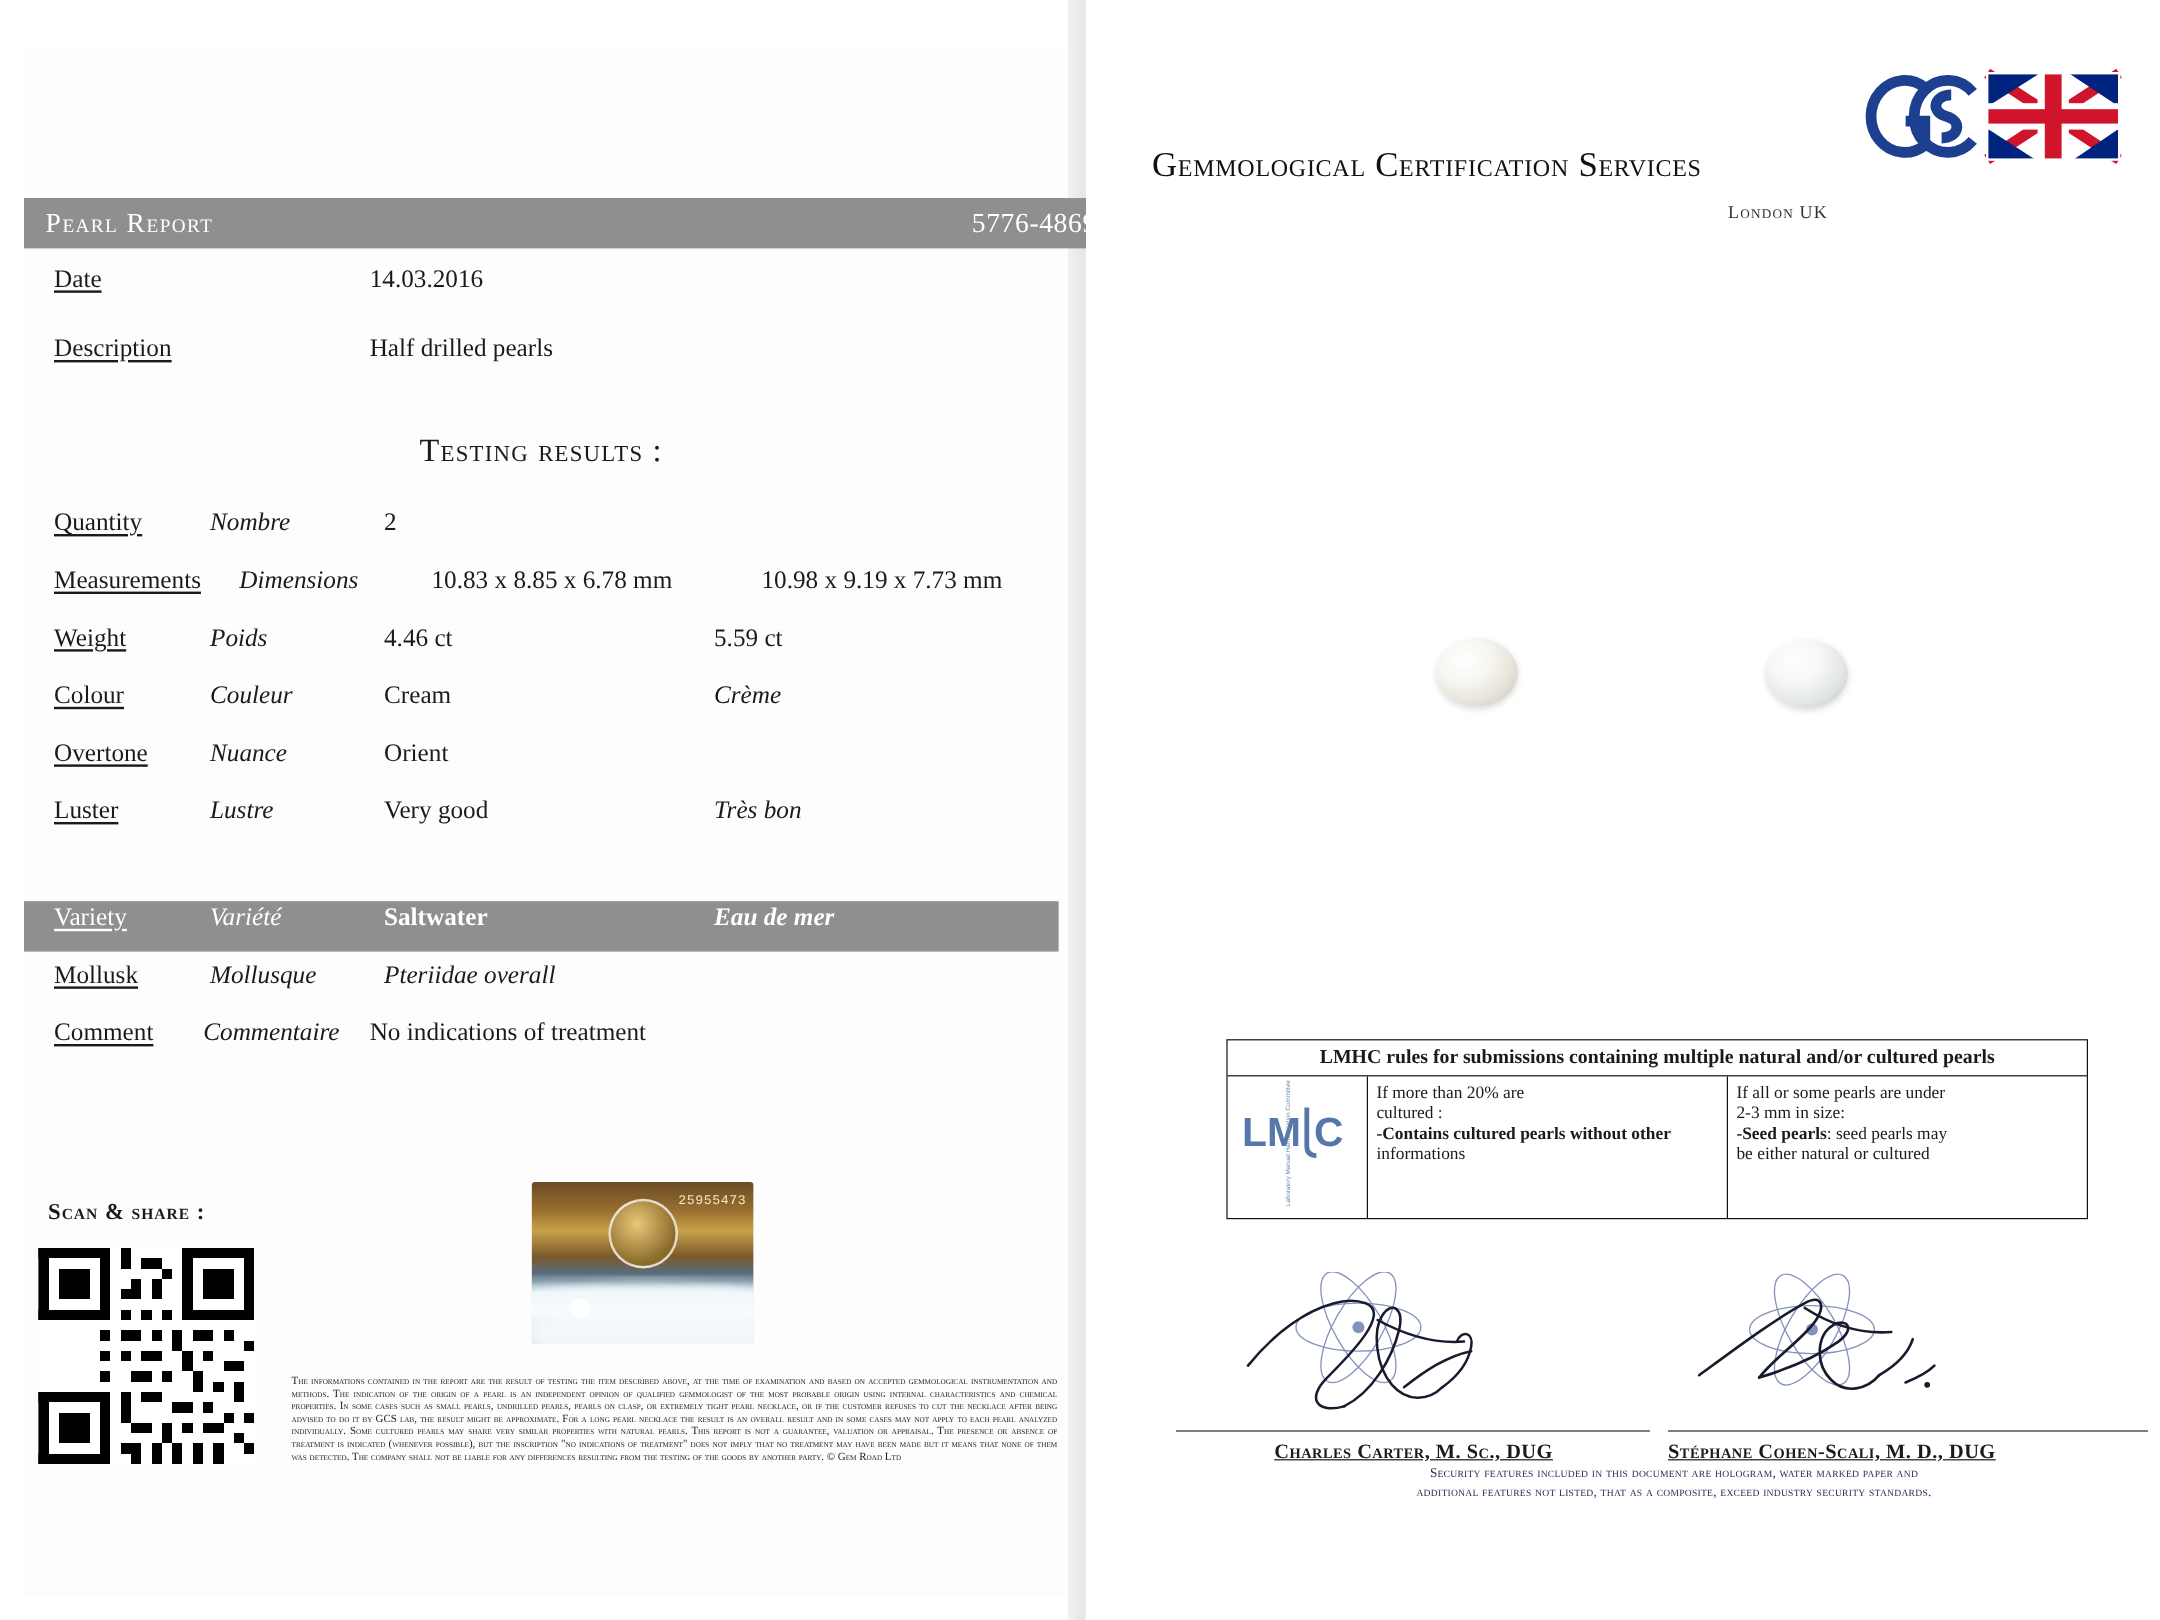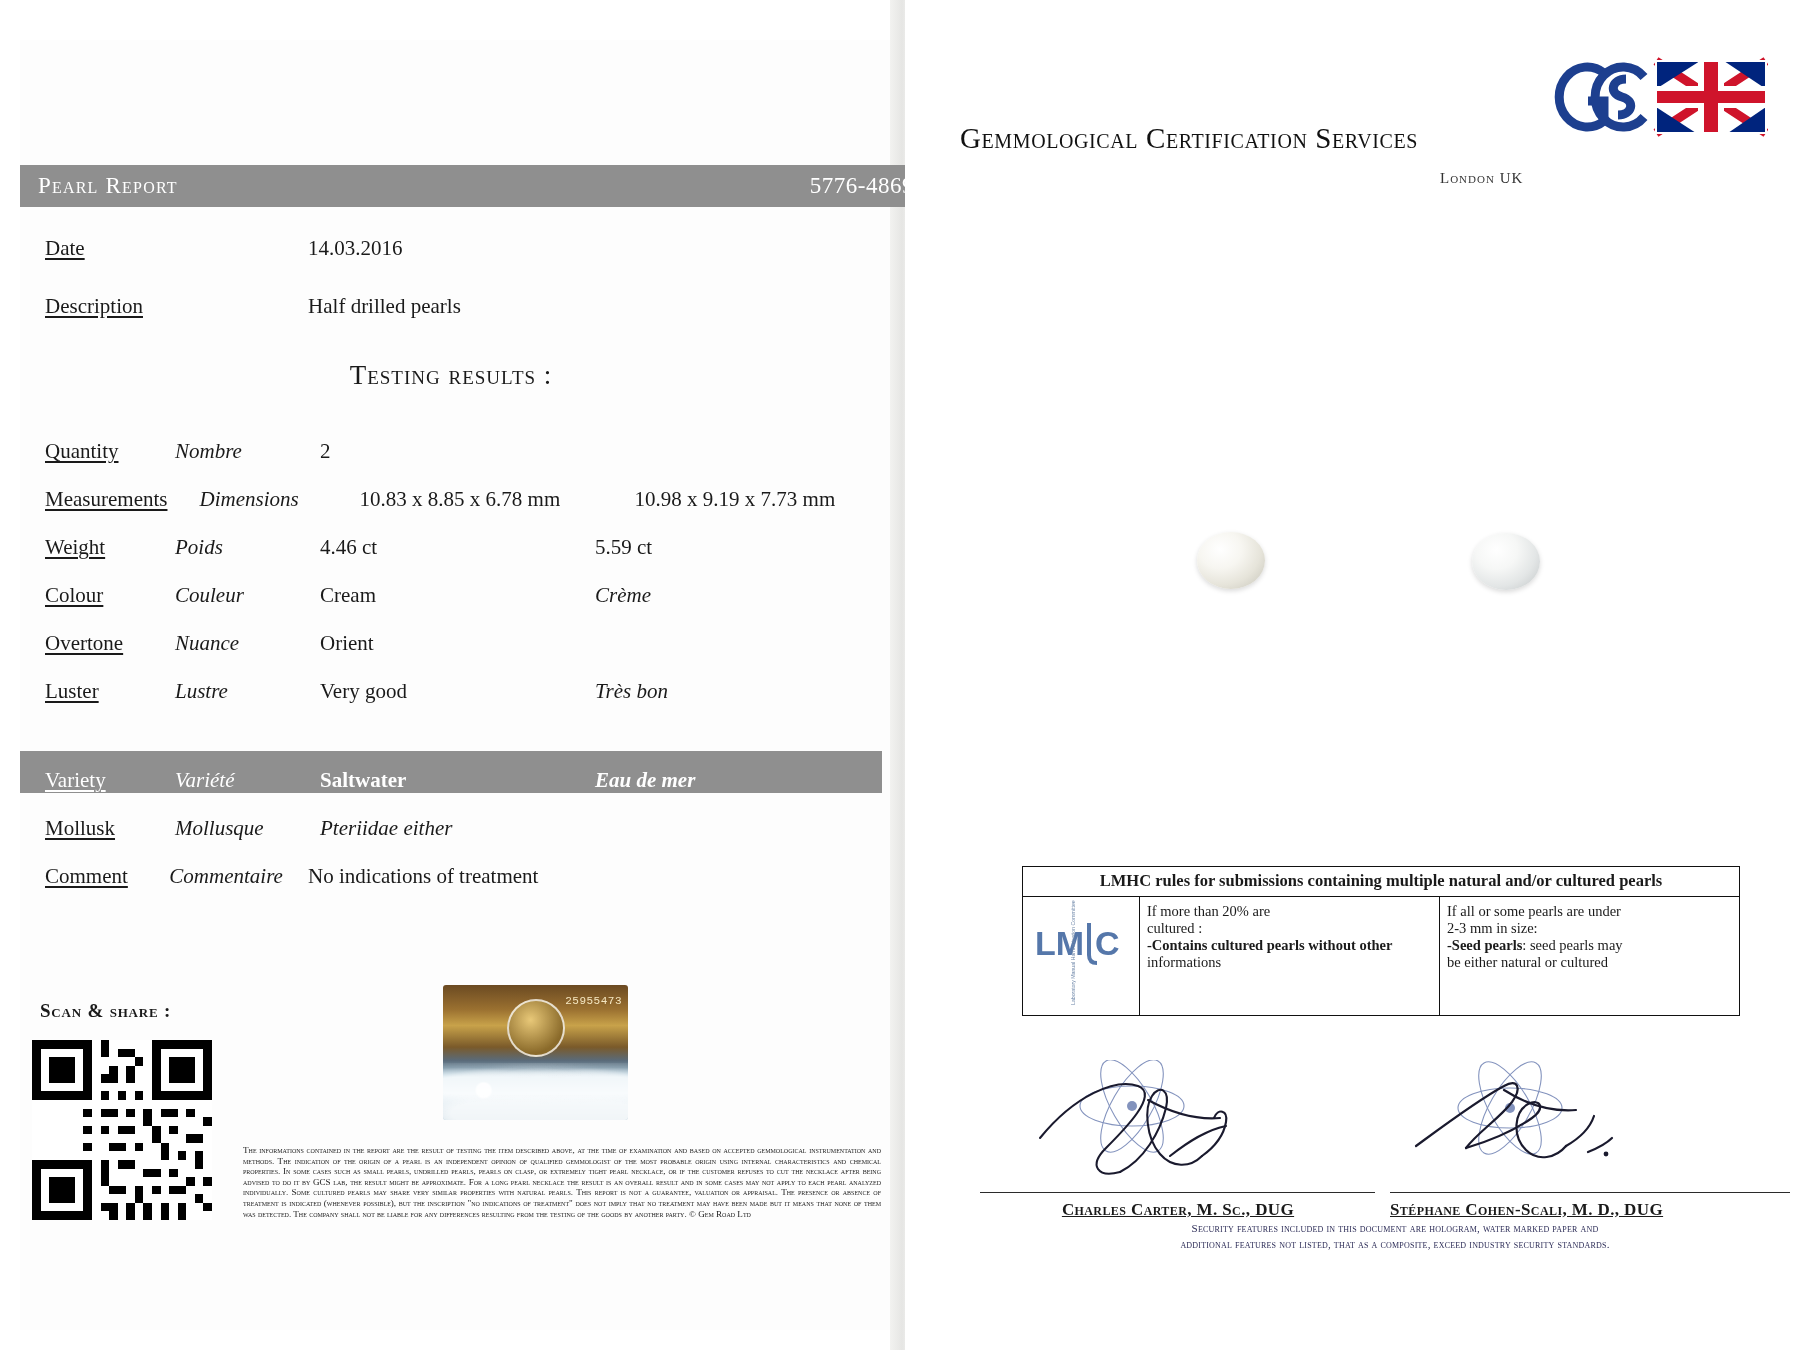--- a/index.html
+++ b/index.html
@@ -54,21 +54,21 @@
   }
   .report-header .title { font-size: 23px; }
   .report-header .number { font-size: 23px; letter-spacing: 0.5px; }
 
   .row {
     position: absolute;
     left: 20px;
     width: 862px;
     height: 41px;
     display: flex;
-    align-items: flex-end;
+    align-items: flex-start;
     box-sizing: border-box;
   }
   .row .lbl-en {
     width: 130px;
     margin-left: 25px;
     font-size: 21px;
     text-decoration: underline;
     text-underline-offset: 3px;
   }
   .row .lbl-fr {
@@ -385,21 +385,21 @@
 <div class="row highlight" style="top:752px;">
   <span class="lbl-en">Variety</span>
   <span class="lbl-fr">Variété</span>
   <span class="v1">Saltwater</span>
   <span class="v2">Eau de mer</span>
 </div>
 
 <div class="row" style="top:800px;">
   <span class="lbl-en">Mollusk</span>
   <span class="lbl-fr">Mollusque</span>
-  <span class="v1 italic" style="font-style:italic;">Pteriidae either</span>
+  <span class="v1 italic" style="font-style:italic;">Pteriidae overall</span>
 </div>
 
 <div class="row" style="top:848px;">
   <span class="lbl-en">Comment</span>
   <span class="lbl-fr">Commentaire</span>
   <span class="v1" style="width:600px;">No indications of treatment</span>
 </div>
 
 <div class="scan-share-label">Scan &amp; share :</div>
 

